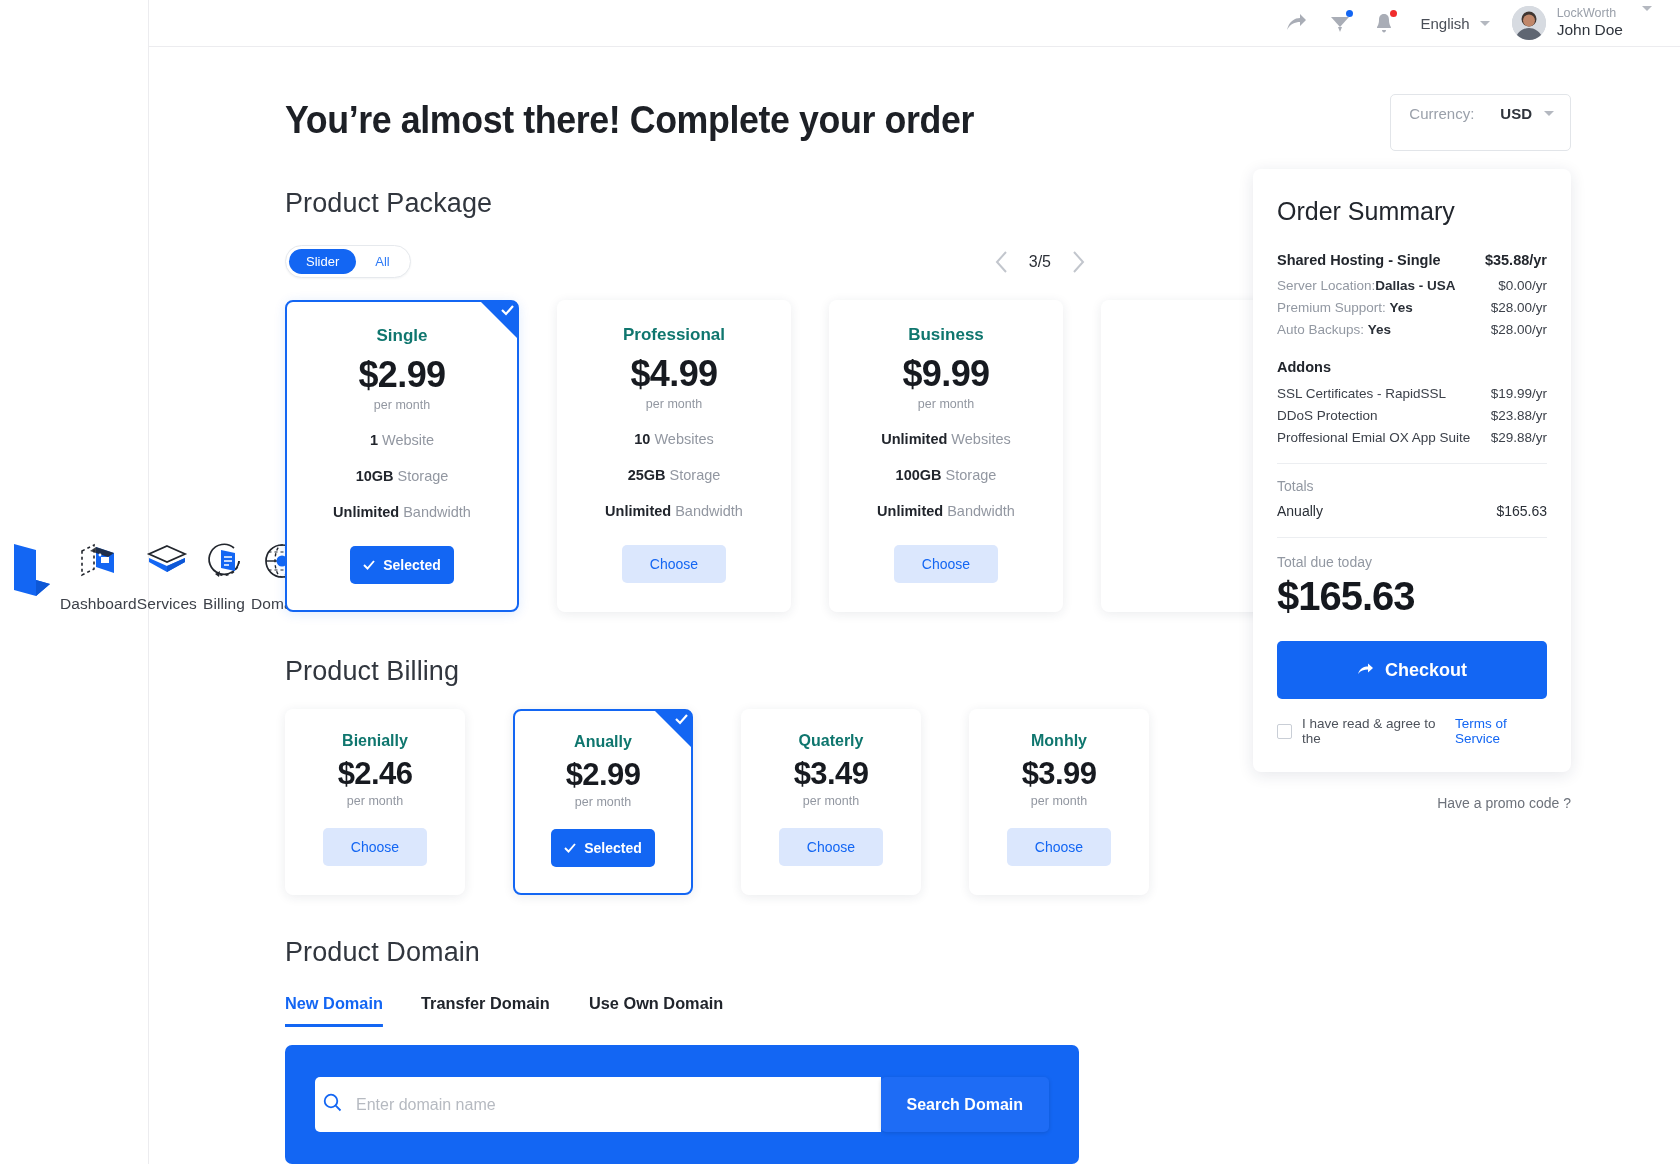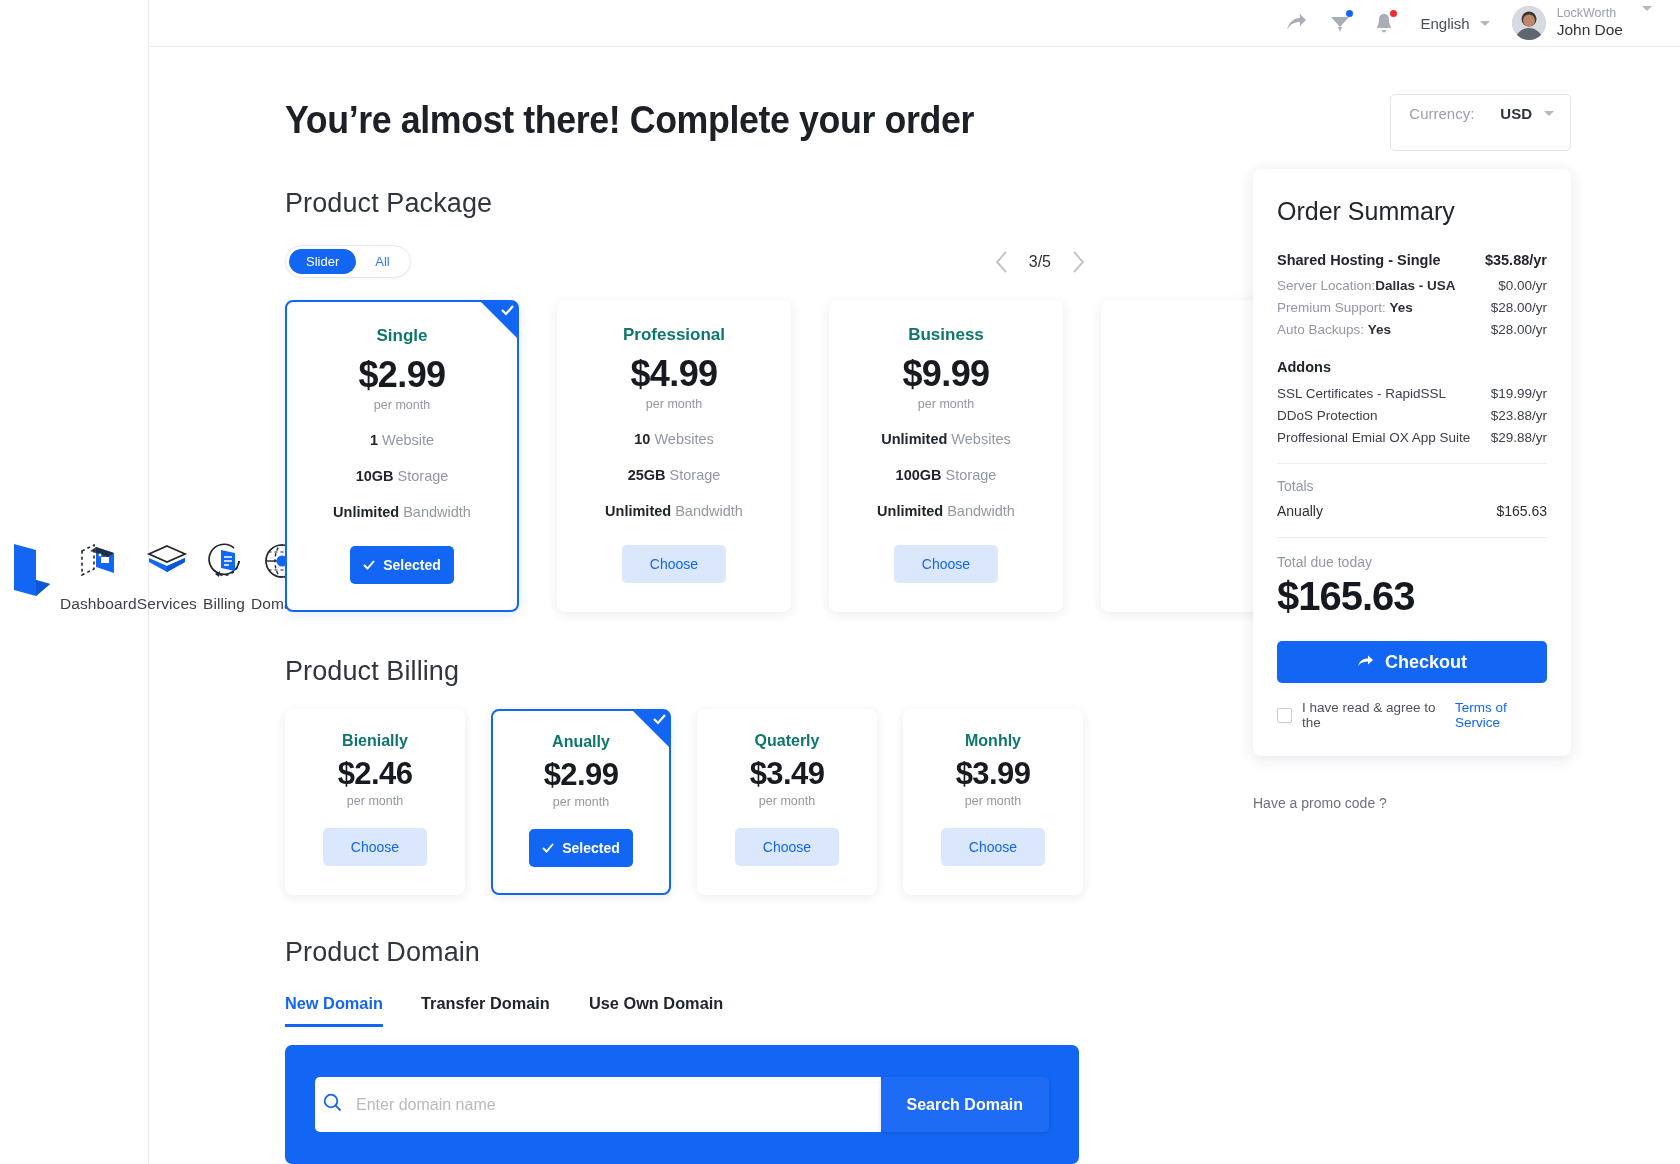--- a/index.html
+++ b/index.html
@@ -158,21 +158,21 @@
   .card-btn {
     margin-top: 26px; width: 104px; height: 38px;
     border: none; border-radius: 5px; cursor: pointer;
     font-size: 14px; font-family: inherit;
     background: #dbe7fd; color: #1366f3;
     display: inline-flex; align-items: center; justify-content: center; gap: 8px;
   }
   .card-btn.is-selected { background: #1366f3; color: #fff; font-weight: bold; width: 104px; }
 
   
-  .bill-cards { display: flex; gap: 26px; margin-top: 22px; }
+  .bill-cards { display: flex; gap: 48px; margin-top: 22px; }
   .bcard {
     width: 180px; flex: 0 0 180px; background: #fff;
     border-radius: 8px; box-shadow: 0 2px 11px rgba(30,40,70,.09);
     padding: 22px 16px 26px; text-align: center; position: relative;
     border: 1px solid transparent;
   }
   .bcard.selected { border: 2px solid #1366f3; }
   .bcard .card-name { font-size: 16px; }
   .bcard .card-price { font-size: 31px; margin-top: 6px; }
   .bcard .card-btn { margin-top: 20px; }
@@ -224,29 +224,29 @@
   .srow .lbl { color: #9298a2; }
   .srow .lbl b { color: #2a2f37; font-weight: bold; }
   .srow .amt { color: #3c414a; }
   .sum-sub { font-weight: bold; color: #22262d; font-size: 14.5px; margin-top: 22px; margin-bottom: 11px; }
   .divider { height: 1px; background: #eceef1; margin: 18px 0 14px; }
   .totals-label { font-size: 14px; color: #9298a2; margin-bottom: 9px; }
   .total-row { display: flex; justify-content: space-between; font-size: 14px; color: #2a2f37; }
   .due-label { font-size: 14px; color: #9298a2; margin-top: 16px; }
   .due-amount { font-size: 40px; font-weight: bold; color: #15181e; letter-spacing: -1px; margin-top: 4px; }
   .checkout {
-    margin-top: 22px; width: 100%; height: 42px; border: none; cursor: pointer;
+    margin-top: 22px; width: 100%; height: 58px; border: none; cursor: pointer;
     background: #1366f3; color: #fff; border-radius: 5px;
     font-size: 18px; font-weight: bold; font-family: inherit;
     display: flex; align-items: center; justify-content: center; gap: 11px;
   }
   .tos { display: flex; align-items: center; gap: 10px; margin-top: 17px; font-size: 13.5px; color: #4d525b; }
   .cbox { width: 15px; height: 15px; border: 1px solid #c9ced6; border-radius: 2px; cursor: pointer; flex: 0 0 15px; }
   .tos a { color: #1366f3; text-decoration: none; cursor: pointer; }
-  .promo { position: absolute; top: 748px; right: 109px; width: 318px; text-align: left; font-size: 14px; color: #6d727b; cursor: pointer; }
+  .promo { position: absolute; top: 748px; right: 109px; width: 318px; text-align: right; font-size: 14px; color: #6d727b; cursor: pointer; }
 </style>
 </head>
 <body>
 
 <div class="app">
 
   <aside class="sidebar">
     <div class="logo">
       <svg viewBox="0 0 60 62" width="60" height="62">
         <path d="M14 4 L36 10 L36 40 L50 44 L36 56 L14 50 Z" fill="#1366f3"></path>

